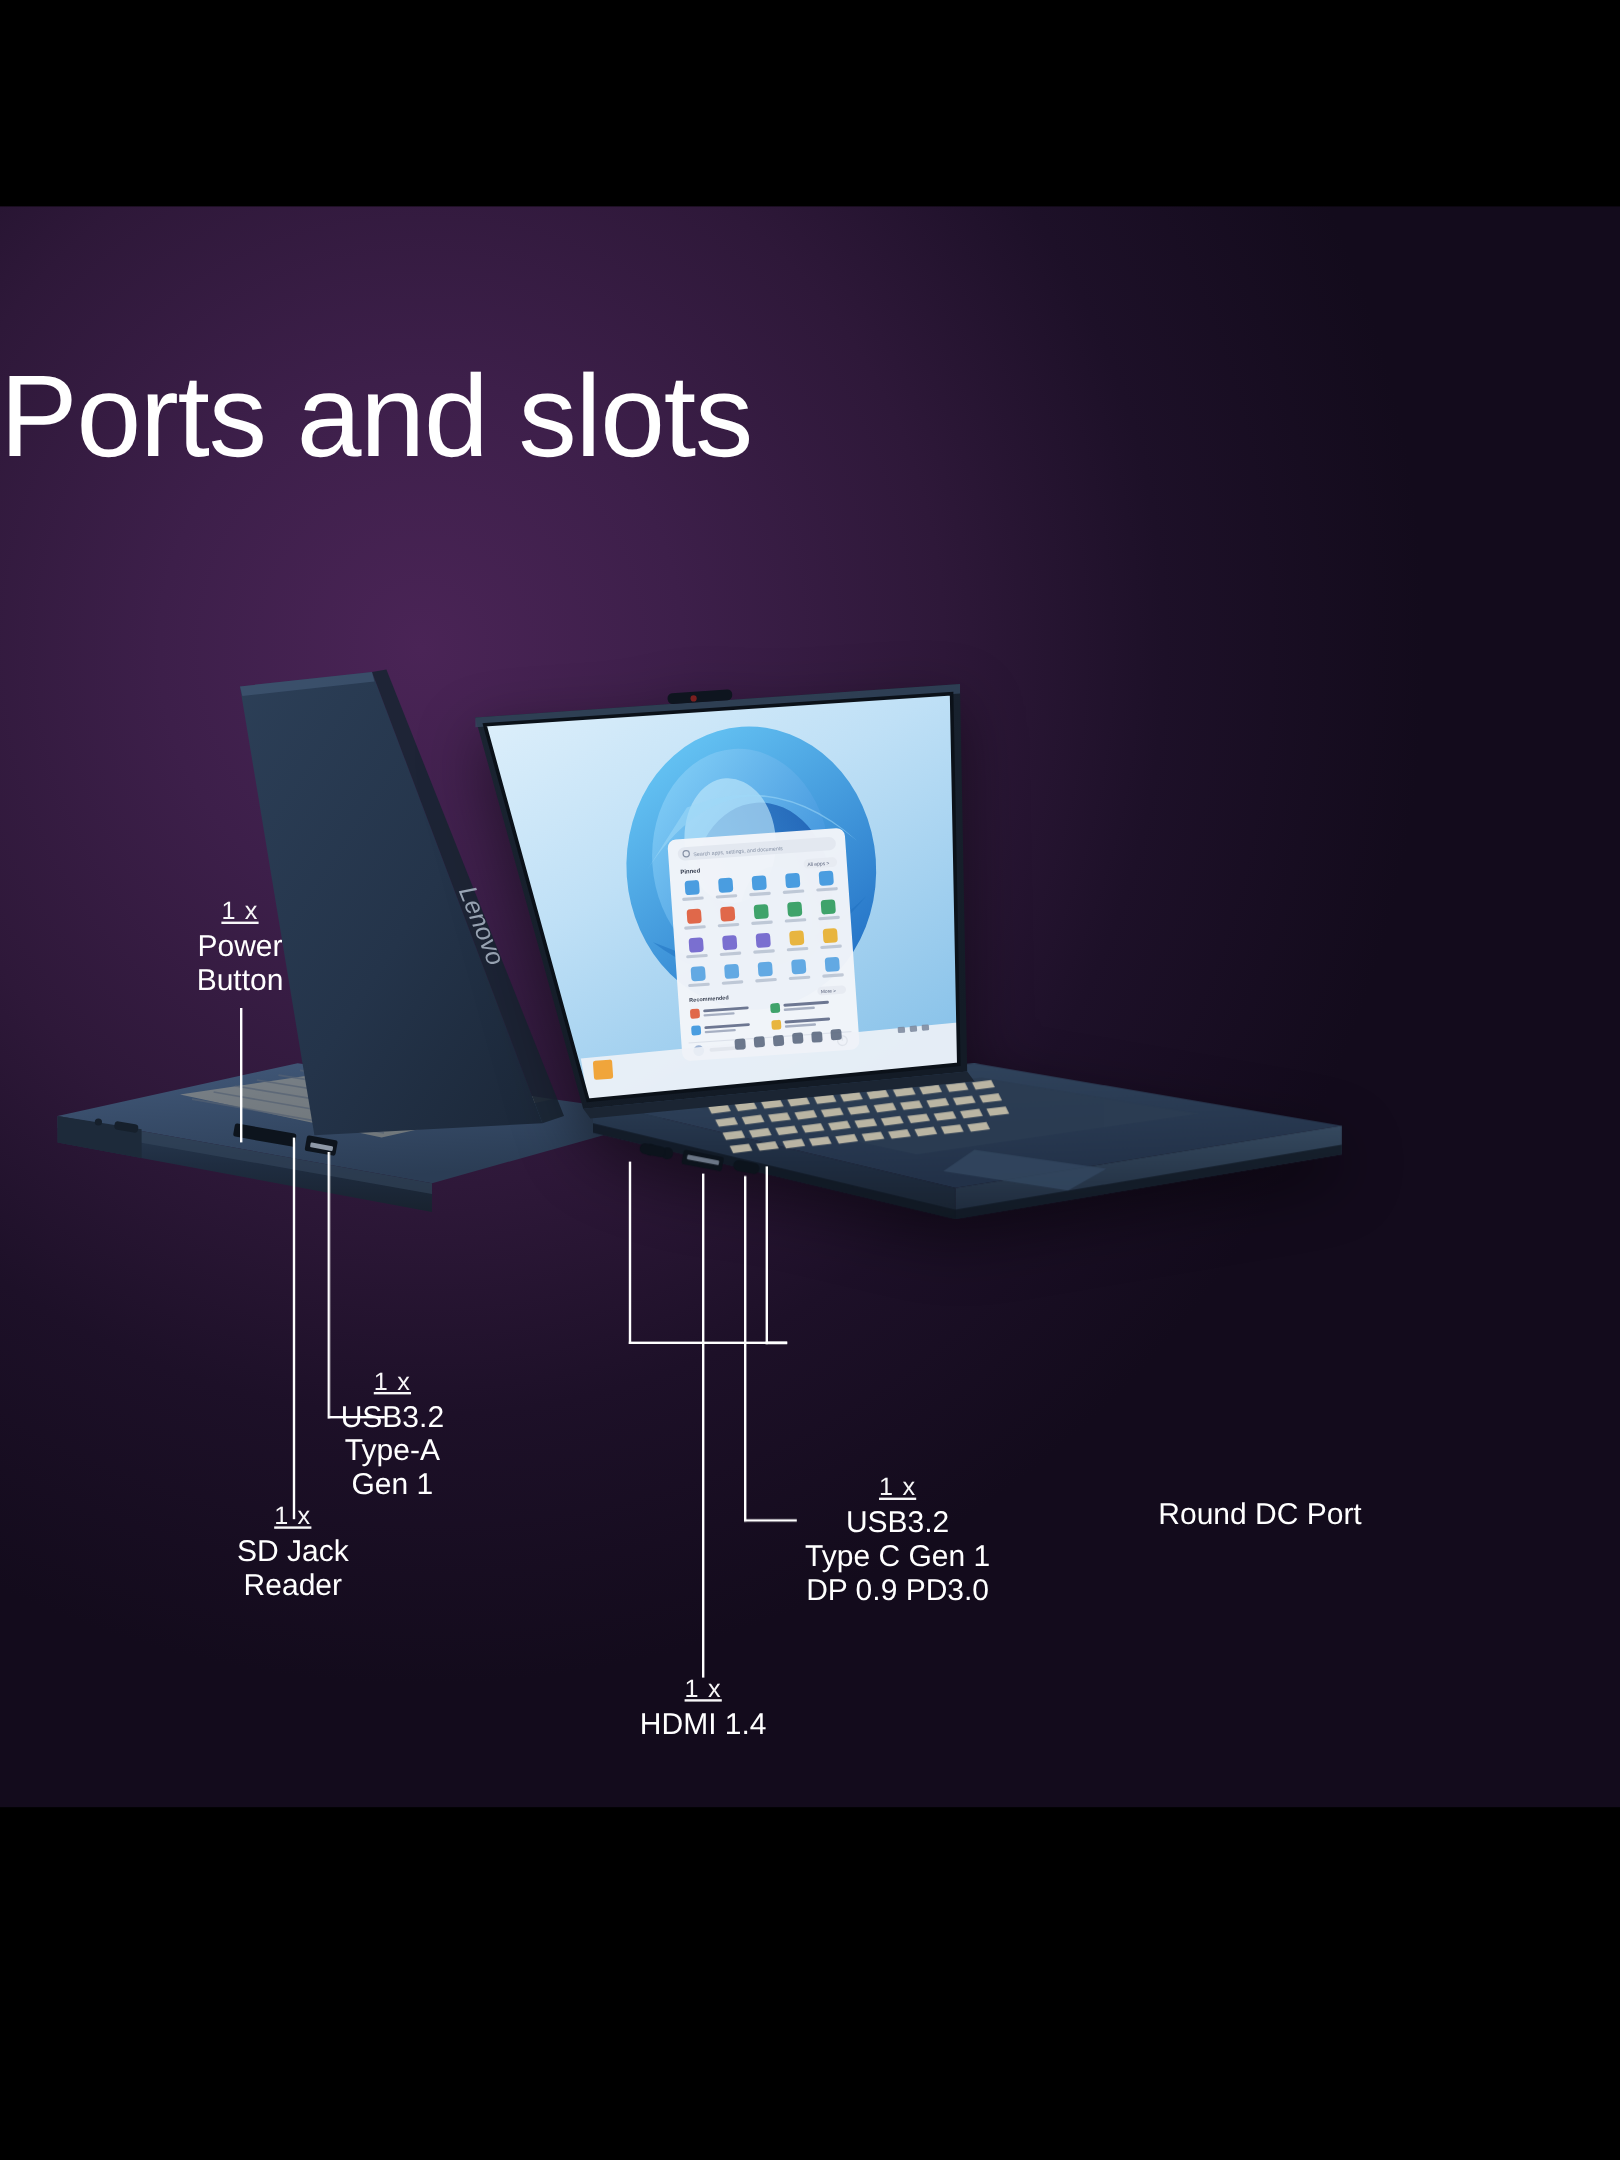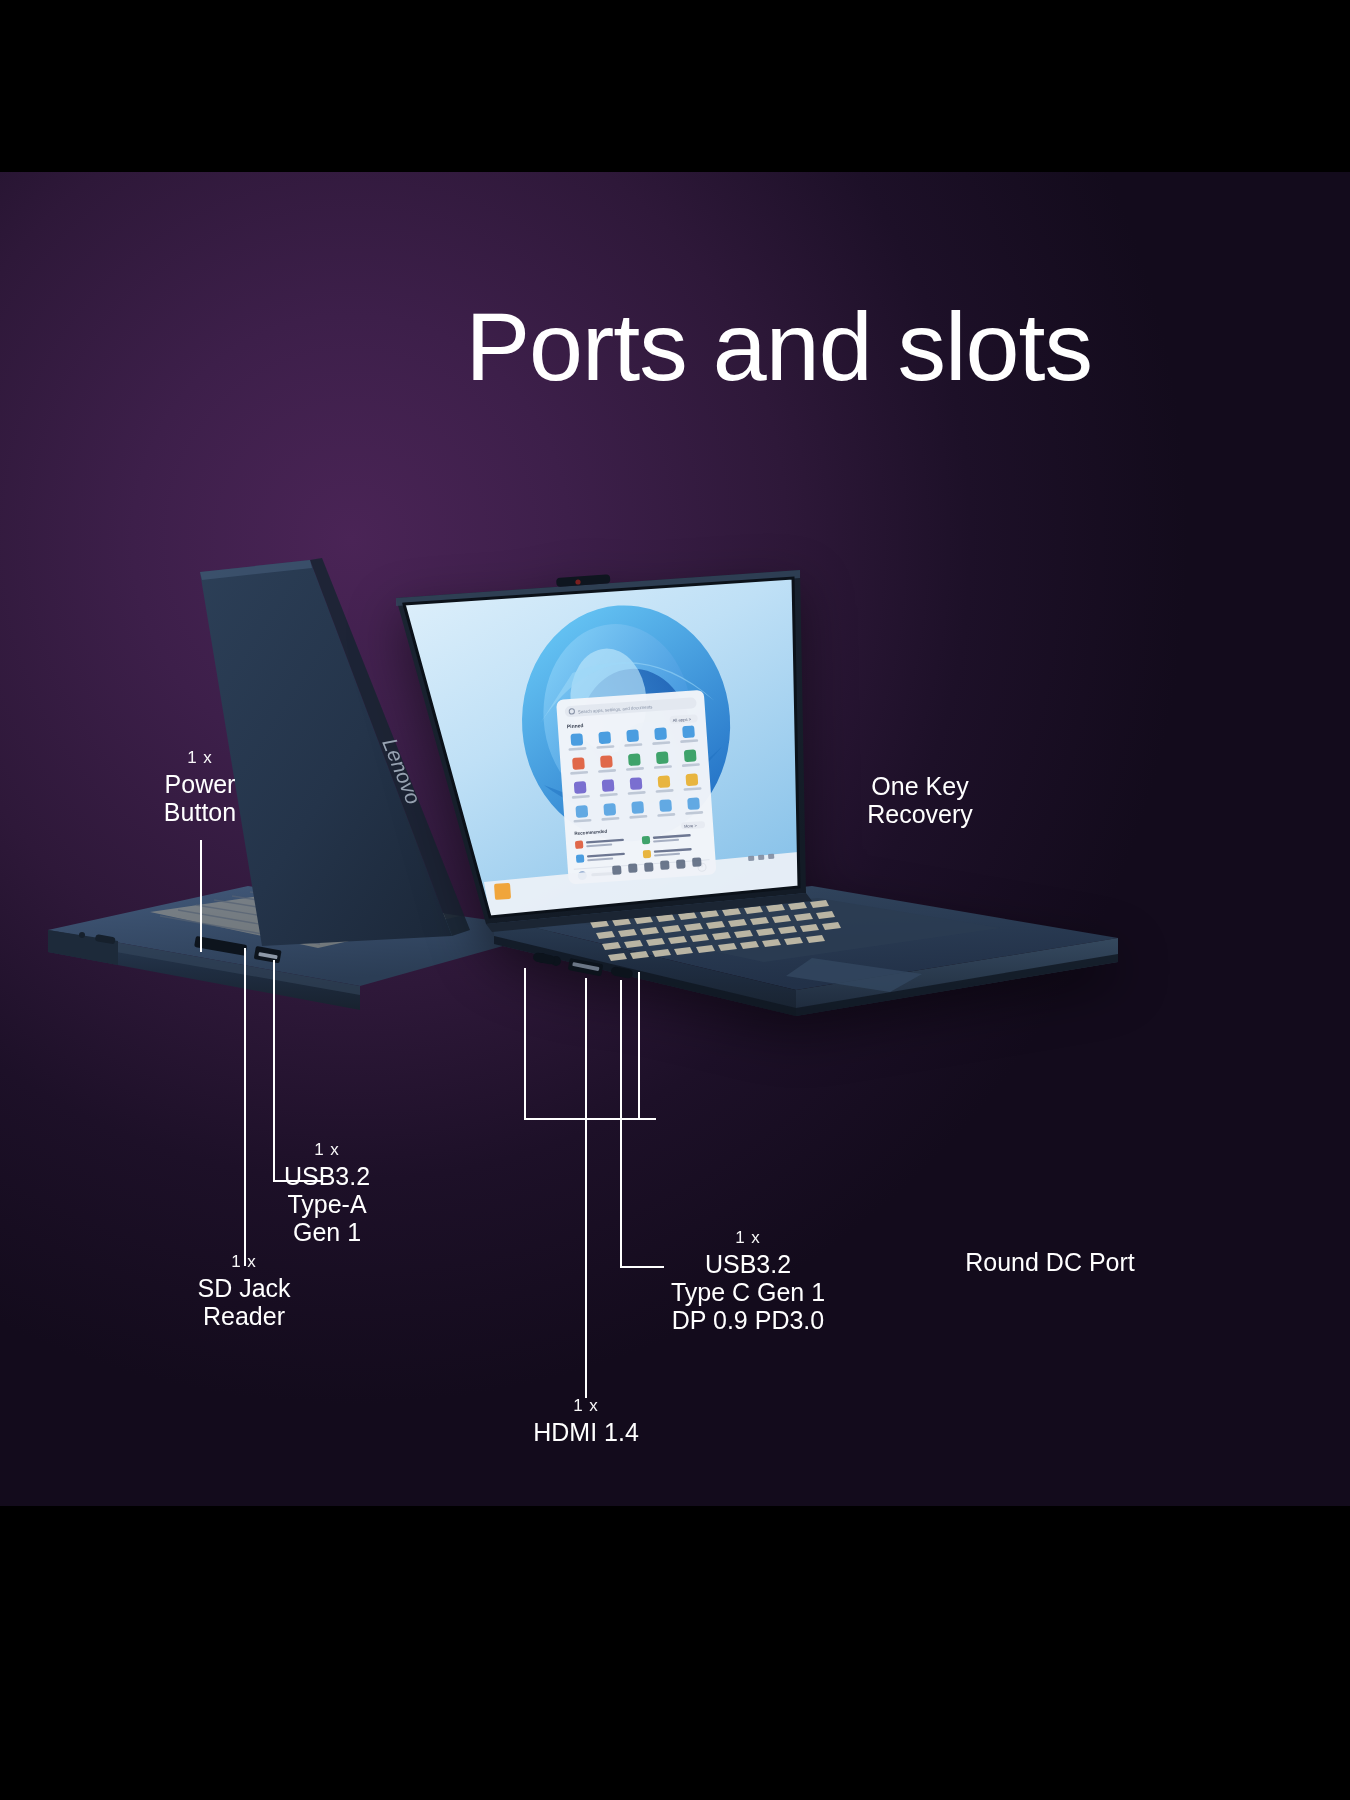--- a/index.html
+++ b/index.html
@@ -13,30 +13,30 @@
     background:
       radial-gradient(ellipse 62% 48% at 26% 30%, #4a2456 0%, #3d1f4a 26%, #2e1839 52%, #1d1028 74%, #130b1c 100%),
       #120a1b;
   }
   
   .bar{position:absolute;left:0;width:1350px;background:#000;z-index:40;}
   .bar.top{top:0;height:172px;}
   .bar.bot{bottom:0;height:294px;}
 
   .title{
-    position:absolute;left:0;top:298px;width:1092px;text-align:right;
+    position:absolute;left:0;top:298px;width:1092px;text-align:left;
     color:#fff;font-size:97px;line-height:1;font-weight:300;
     letter-spacing:-1px;z-index:30;
     font-family:"Liberation Sans", sans-serif;
   }
 
   
   .label{position:absolute;color:#fff;text-align:center;z-index:28;
          font-size:25px;line-height:1.12;font-weight:400;}
-  .label .qty{display:block;font-size:17px;letter-spacing:1px;margin-bottom:3px;opacity:.97;}
+  .label .qty{display:block;font-size:21px;letter-spacing:1px;margin-bottom:3px;opacity:.97;text-decoration:underline;}
   .label .ln{display:block;white-space:nowrap;text-align:center;}
 
   
   .lead{position:absolute;background:#fff;z-index:27;}
   .v{width:2px;}
   .h{height:2px;}
 
   
   #laptops{position:absolute;left:0;top:0;width:1350px;height:1800px;z-index:10;}
 
@@ -396,24 +396,20 @@
     <span class="ln">Type-A</span>
     <span class="ln">Gen 1</span>
   </div>
 
   <div class="label" style="left:146px;top:1252px;width:196px;">
     <span class="qty">1 x</span>
     <span class="ln">SD Jack</span>
     <span class="ln">Reader</span>
   </div>
 
-  <div class="label" style="left:810px;top:772px;width:220px;">
-    <span class="ln">One Key</span>
-    <span class="ln">Recovery</span>
-  </div>
 
 
   <div class="label" style="left:608px;top:1228px;width:280px;">
     <span class="qty">1 x</span>
     <span class="ln">USB3.2</span>
     <span class="ln">Type C Gen 1</span>
     <span class="ln">DP 0.9 PD3.0</span>
   </div>
 
   <div class="label" style="left:492px;top:1396px;width:188px;">

